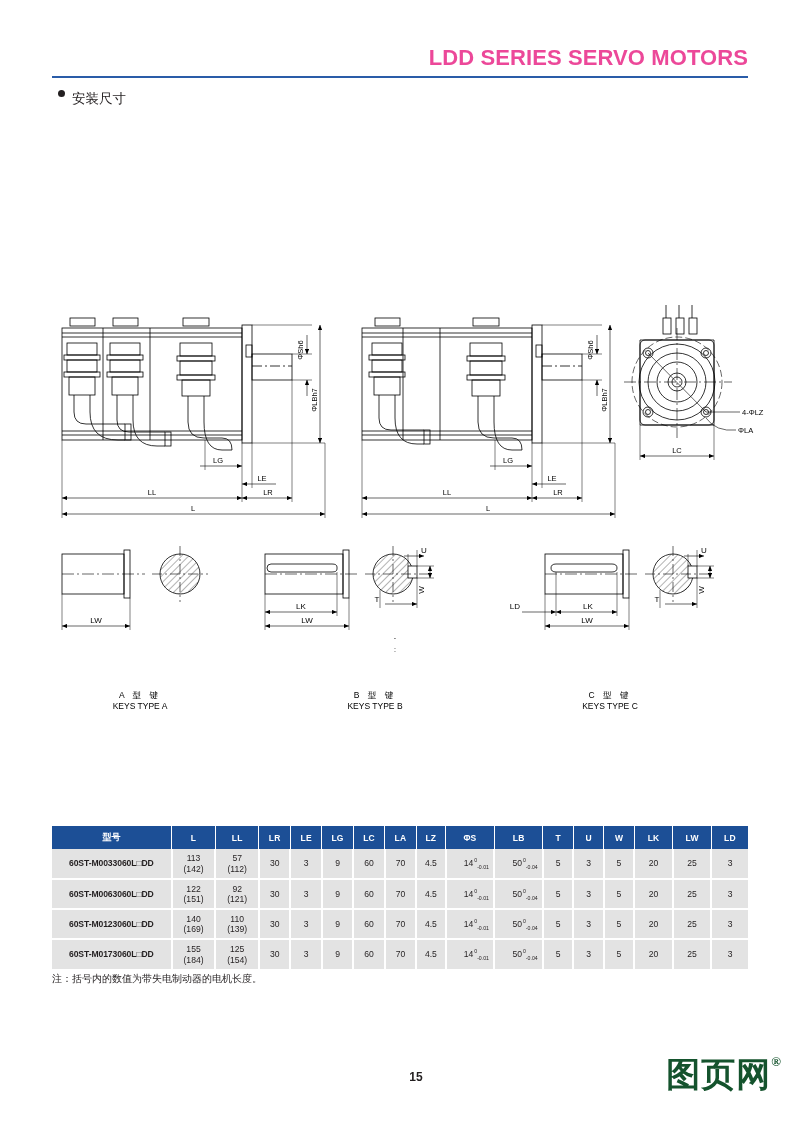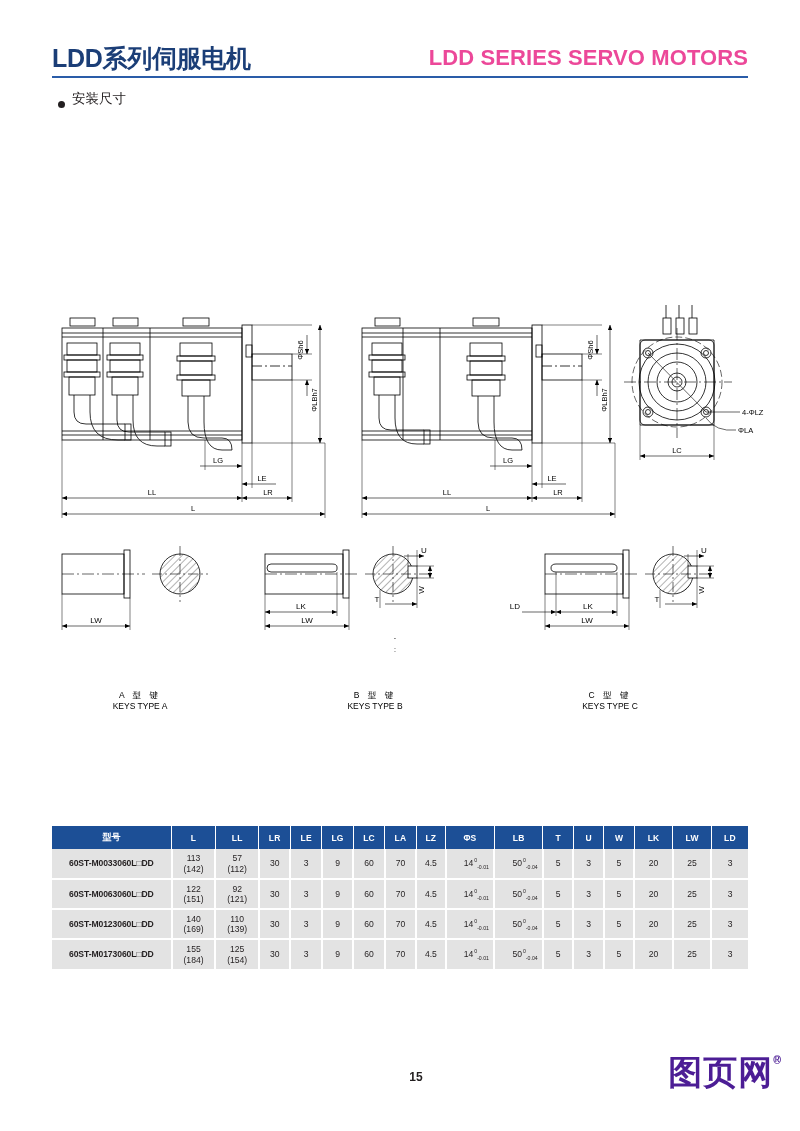--- a/index.html
+++ b/index.html
@@ -25,21 +25,21 @@
     font-size:22px; font-weight:bold; letter-spacing:0.1px;
     color:#ec4899; white-space:nowrap;
   }
   .header-rule {
     position:absolute; left:52px; top:76px; width:696px; height:2.4px;
     background:#2a5ca8;
   }
   .subhead {
     position:absolute; left:58px; top:90px;
     font-size:13.5px; color:#231f20; white-space:nowrap;
-    display:flex; align-items:flex-end; gap:7px;
+    display:flex; align-items:flex-start; gap:7px;
   }
   .bullet { width:7px; height:7px; border-radius:50%; background:#231f20; display:inline-block; }
 
   
   .drawing { position:absolute; left:0; top:150px; width:800px; height:620px; }
   .drawing svg { display:block; }
 
   
   .table-wrap { position:absolute; left:52px; top:826px; width:696px; }
   table.specs { border-collapse:collapse; width:696px; table-layout:fixed; }
@@ -74,34 +74,33 @@
   .note-cn { font-size:10px; color:#231f20; margin-bottom:2px; white-space:nowrap; }
   .note-en { font-size:9px; color:#231f20; white-space:nowrap; }
 
   
   .page-num {
     position:absolute; left:0; top:1070px; width:800px;
     text-align:center; font-size:12px; font-weight:bold; color:#231f20;padding-left:32px;
   }
   .watermark {
     position:absolute; right:18px; top:1058px;
-    font-size:34px; font-weight:bold; color:#4c1d95;
+    font-size:34px; font-weight:bold; color:#14532d;
     letter-spacing:1px; line-height:1; white-space:nowrap;
-    font-family:Liberation Mono, monospace;
+    font-family:Liberation Serif, serif;
     margin-left:41px;
   }
   .watermark .reg {
     font-size:13px; vertical-align:super; position:relative; top:-8px;
   }
 </style>
 </head>
 <body>
 
 <div class="header">
-  <div class="title-cn">LDD系列伺服电机</div>
   <div class="title-en">LDD SERIES SERVO MOTORS</div>
 </div>
 <div class="header-rule"></div>
 <div class="subhead">
   <span class="bullet"></span>
   <span>安装尺寸</span>
 </div>
 
 <div class="drawing">
 <svg width="800" height="620" viewBox="0 0 800 620" xmlns="http://www.w3.org/2000/svg">
@@ -544,18 +543,19 @@
           <td>5</td>
           <td>20</td>
           <td>25</td>
           <td>3</td>
         </tr>
       </tbody>
   </table>
 </div>
 
 <div class="notes">
+  <div class="note-cn">注：括号内的数值为带失电制动器的电机长度。</div>
 </div>
 
 <div class="page-num">15</div>
 <div class="watermark">
   <span>图页网</span><span class="reg">®</span>
 </div>
 
 </body></html>

